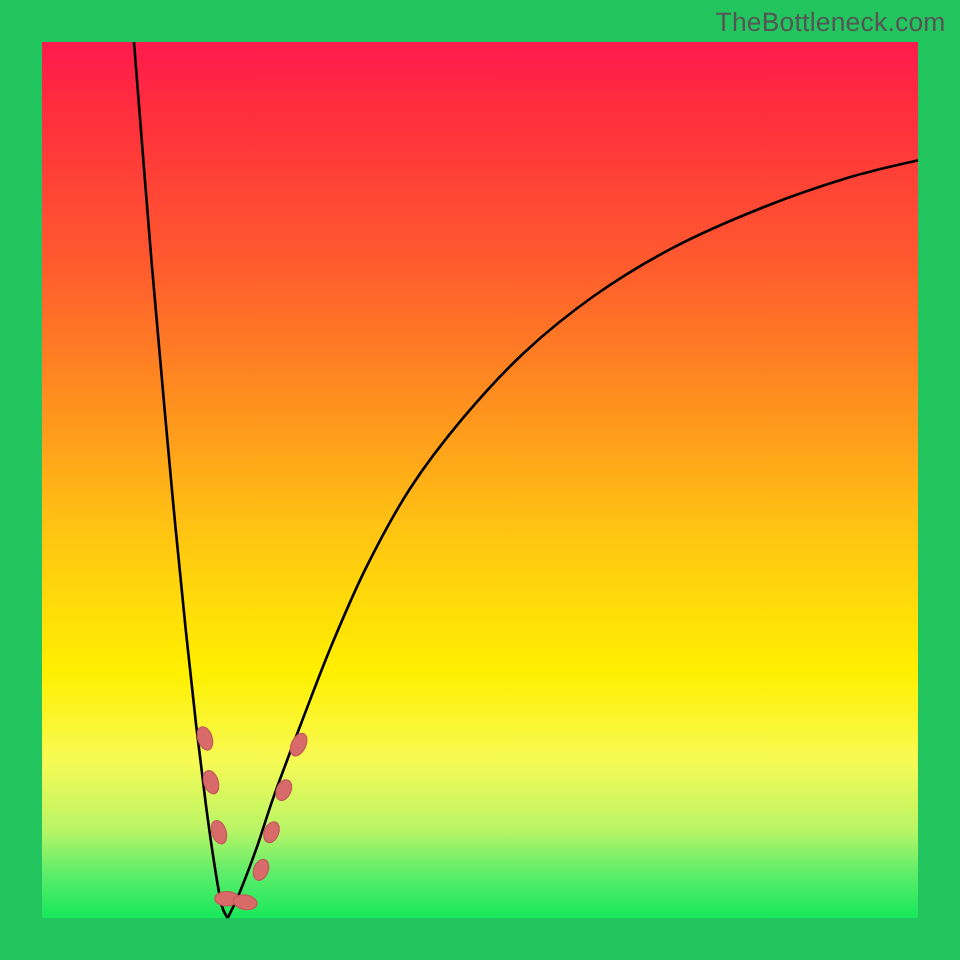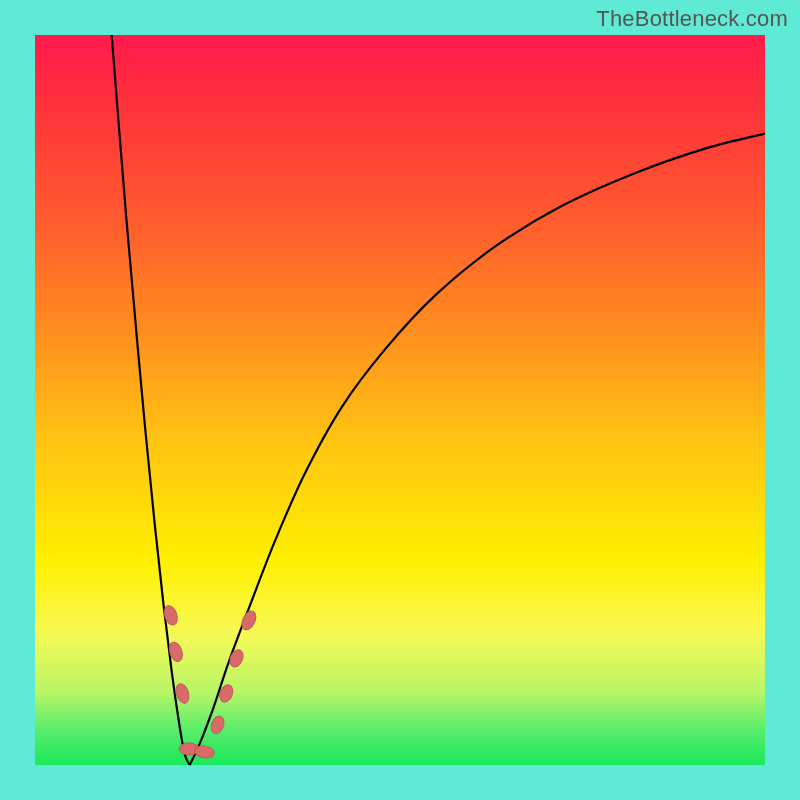--- a/index.html
+++ b/index.html
@@ -7,21 +7,21 @@
     padding: 0;
     width: 800px;
     height: 800px;
     overflow: hidden;
     font-family: Arial, Helvetica, sans-serif;
   }
   .stage {
     position: relative;
     width: 800px;
     height: 800px;
-    background: #5eead4;
+    background: #22c55e;
   }
   .plot-area {
     position: absolute;
     left: 35px;
     top: 35px;
     width: 730px;
     height: 730px;
     
     background: linear-gradient(
       to bottom,

